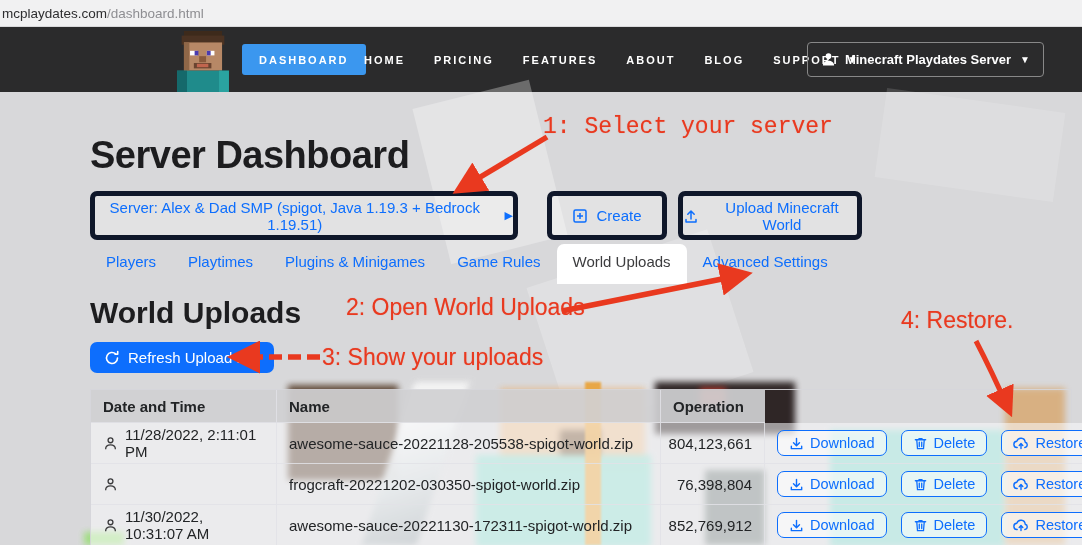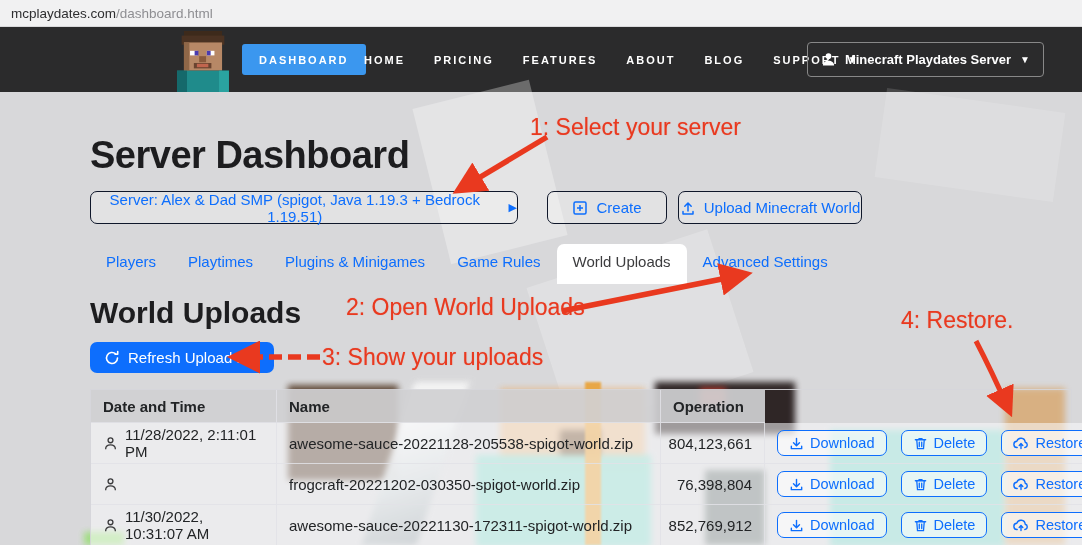--- a/index.html
+++ b/index.html
@@ -1,20 +1,20 @@
 <!DOCTYPE html>
 <html><head>
 <meta charset="utf-8">
 <style>
   * { margin:0; padding:0; box-sizing:border-box; }
   html,body { width:1082px; height:545px; font-family:"Liberation Sans", sans-serif; }
   #stage { position:relative; width:1082px; height:545px; overflow:hidden; background:#d8d8da; }
 
   
-  .urlbar { position:absolute; left:0; top:0; width:1082px; height:27px; background:#f1f1f2; border-bottom:1px solid #d9d9db; display:flex; align-items:center; padding-left:11px; font-size:13.5px; }
+  .urlbar { position:absolute; left:0; top:0; width:1082px; height:27px; background:#f1f1f2; border-bottom:1px solid #d9d9db; display:flex; align-items:center; padding-left:2px; font-size:13.5px; }
   .urlbar .domain { color:#2e2e30; }
   .urlbar .path { color:#8e8e92; }
 
   
   .navbar { position:absolute; left:0; top:27px; width:1082px; height:65px; background:#2b2b2c; display:flex; align-items:center; }
   .steve { position:absolute; left:172px; top:4px; width:62px; height:61px; }
   .btn-dashboard { position:absolute; left:242px; top:17px; height:31px; padding:0 17px; background:#3b97ef; color:#fff; border:none; border-radius:3px; font-size:11px; font-weight:bold; letter-spacing:2px; font-family:"Liberation Sans",sans-serif; cursor:pointer; }
   .nav-links { position:absolute; left:364px; top:0; height:65px; display:flex; align-items:center; gap:29px; }
   .nav-link { color:#fff; font-size:11px; font-weight:bold; letter-spacing:2px; cursor:pointer; display:flex; align-items:center; gap:7px; }
   .caret { font-size:10px; color:#fff; }
@@ -36,21 +36,21 @@
   .mc6 { left:585px; top:382px; width:16px; height:163px; background:#e9a53f; filter:blur(1px); }
   .mc7 { left:655px; top:382px; width:140px; height:52px; background:#271d1d; }
   .mc8 { left:700px; top:388px; width:26px; height:18px; background:#c03b2e; }
   .mc9 { left:830px; top:430px; width:175px; height:117px; background:#86d6ca; }
   .mc10 { left:1005px; top:388px; width:60px; height:157px; background:#d8913c; opacity:.55; }
   .mc11 { left:84px; top:532px; width:40px; height:13px; background:#9ede7e; }
   .mc12 { left:705px; top:470px; width:60px; height:75px; background:#3a4a46; opacity:.6; }
 
   
   .h1 { position:absolute; left:90px; top:134px; font-size:38px; font-weight:bold; color:#1d1d1f; letter-spacing:-0.5px; }
-  .toolbar-btn { position:absolute; top:191px; height:33px; display:flex; align-items:center; justify-content:center; gap:8px; border:1px solid #0f172a; border-radius:7px; background:rgba(255,255,255,0.25); color:#0d6efd; font-size:15px; cursor:pointer; font-family:"Liberation Sans",sans-serif; }
+  .toolbar-btn { position:absolute; top:191px; height:49px; display:flex; align-items:center; justify-content:center; gap:8px; border:5px solid #0f172a; border-radius:7px; background:rgba(255,255,255,0.25); color:#0d6efd; font-size:15px; cursor:pointer; font-family:"Liberation Sans",sans-serif; }
   .btn-server { left:90px; width:428px; }
   .btn-create { left:547px; width:120px; }
   .btn-upload { left:678px; width:184px; }
   .tri-right { font-size:11px; margin-left:2px; }
 
   
   .tabs { position:absolute; left:90px; top:244px; display:flex; align-items:flex-start; }
   .tab { padding:9px 16px 12px 16px; color:#0d6efd; font-size:15px; cursor:pointer; white-space:nowrap; }
   .tab.active { background:#fff; color:#3c3c3e; border-radius:7px 7px 0 0; padding-bottom:14px; }
 
@@ -63,21 +63,21 @@
   .cell { padding:0 12px; display:flex; align-items:center; gap:7px; font-size:15px; color:#222426; border-right:1px solid rgba(226,226,230,0.85); border-bottom:1px solid rgba(226,226,230,0.85); background:rgba(252,252,253,0.55); min-height:41px; }
   .cell:last-child { border-right:none; }
   .thead .cell { background:rgba(208,208,211,0.92); font-weight:bold; min-height:33px; }
   .cell.size { justify-content:flex-end; }
   .thead .cell.size { justify-content:flex-start; }
   .ops { gap:14px; }
   .op-btn { display:flex; align-items:flex-end; gap:6px; border:1.5px solid #0d6efd; border-radius:7px; background:rgba(255,255,255,0.55); color:#0d6efd; font-size:14.5px; padding:4px 11px; cursor:pointer; font-family:"Liberation Sans",sans-serif; }
 
   
   .anno { position:absolute; color:#e9391f; font-size:23px; text-shadow:0 0 1px rgba(233,57,31,0.4); white-space:nowrap; }
-  .a1 { left:530px; top:114px; }
+  .a1 { left:543px; top:114px;font-family:Liberation Mono, monospace; }
   .a2 { left:346px; top:294px; }
   .a3 { left:322px; top:344px; }
   .a4 { left:901px; top:307px; }
   #arrows { position:absolute; left:0; top:0; width:1082px; height:545px; pointer-events:none; z-index:5; }
 
   .icon { display:inline-flex; flex:none; }
 </style>
 </head>
 <body>
 

